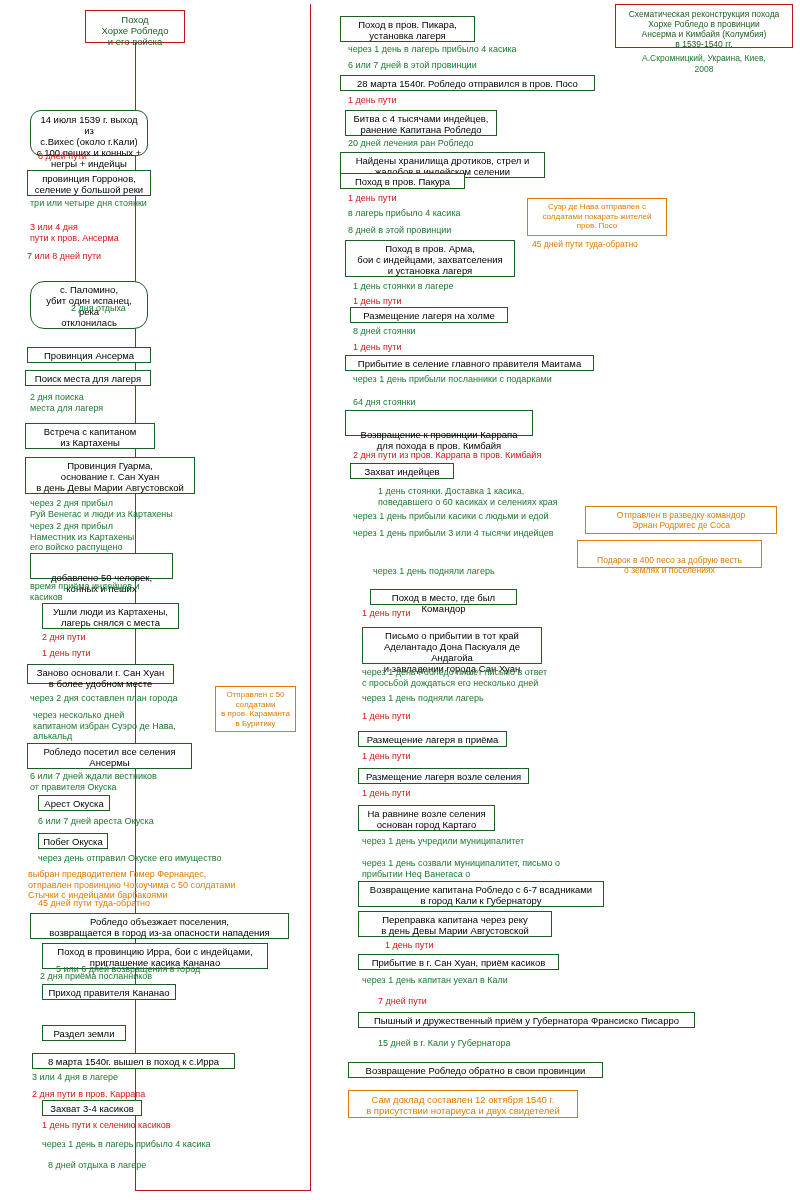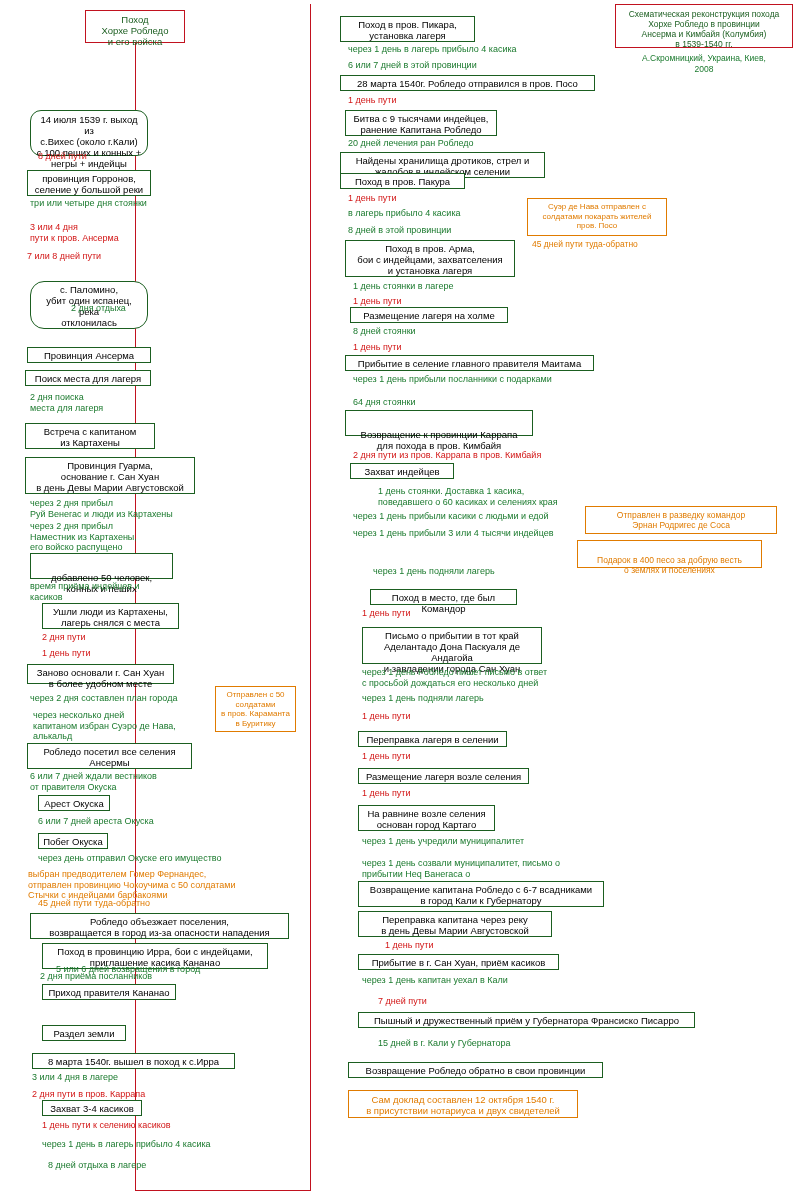--- a/index.html
+++ b/index.html
@@ -140,21 +140,21 @@
 солдатами
 в пров. Караманта
 в Буритику</div>
 
   <div class="box" style="left:340px;top:16px;width:135px;height:26px;padding-top:2px;">Поход в пров. Пикара,
 установка лагеря</div>
   <div class="lbl green" style="left:348px;top:44px;">через 1 день в лагерь прибыло 4 касика</div>
   <div class="lbl green" style="left:348px;top:60px;">6 или 7 дней в этой провинции</div>
   <div class="box" style="left:340px;top:75px;width:255px;height:16px;">28 марта 1540г. Робледо отправился в пров. Посо</div>
   <div class="lbl red" style="left:348px;top:95px;">1 день пути</div>
-  <div class="box" style="left:345px;top:110px;width:152px;height:26px;padding-top:2px;">Битва с 9 тысячами индейцев,
+  <div class="box" style="left:345px;top:110px;width:152px;height:26px;padding-top:2px;">Битва с 4 тысячами индейцев,
 ранение Капитана Робледо</div>
   <div class="lbl green" style="left:348px;top:138px;">20 дней лечения ран Робледо</div>
   <div class="box" style="left:340px;top:152px;width:205px;height:26px;padding-top:2px;">Найдены хранилища дротиков, стрел и
 жалобов в индейском селении</div>
   <div class="box" style="left:340px;top:173px;width:125px;height:16px;">Поход в пров. Пакура</div>
   <div class="lbl red" style="left:348px;top:193px;">1 день пути</div>
   <div class="lbl green" style="left:348px;top:208px;">в лагерь прибыло 4 касика</div>
   <div class="lbl green" style="left:348px;top:225px;">8 дней в этой провинции</div>
   <div class="box" style="left:345px;top:240px;width:170px;height:37px;padding-top:2px;">Поход в пров. Арма,
 бои с индейцами, захватселения
@@ -178,21 +178,21 @@
   <div class="lbl green" style="left:373px;top:566px;">через 1 день подняли лагерь</div>
   <div class="box" style="left:370px;top:589px;width:147px;height:16px;">Поход в место, где был Командор</div>
   <div class="lbl red" style="left:362px;top:608px;">1 день пути</div>
   <div class="box" style="left:362px;top:627px;width:180px;height:37px;padding-top:2px;">Письмо о прибытии в тот край
 Аделантадо Дона Паскуаля де Андагойа
 и завладении города Сан Хуан</div>
   <div class="lbl green" style="left:362px;top:667px;">через 1 день  Робледо пишет письмо в ответ
 с просьбой дождаться его несколько дней</div>
   <div class="lbl green" style="left:362px;top:693px;">через 1 день подняли лагерь</div>
   <div class="lbl red" style="left:362px;top:711px;">1 день пути</div>
-  <div class="box" style="left:358px;top:731px;width:149px;height:16px;">Переправка лагеря в селении</div>
+  <div class="box" style="left:358px;top:731px;width:149px;height:16px;">Размещение лагеря в приёма</div>
   <div class="lbl red" style="left:362px;top:751px;">1 день пути</div>
   <div class="box" style="left:358px;top:768px;width:171px;height:16px;">Размещение лагеря возле селения</div>
   <div class="lbl red" style="left:362px;top:788px;">1 день пути</div>
   <div class="box" style="left:358px;top:805px;width:137px;height:26px;padding-top:2px;">На равнине возле селения
 основан город Картаго</div>
   <div class="lbl green" style="left:362px;top:836px;">через 1 день учредили муниципалитет</div>
   <div class="lbl green" style="left:362px;top:858px;">через 1 день созвали муниципалитет, письмо о
 прибытии Нeq Ванегаса о</div>
   <div class="box" style="left:358px;top:881px;width:246px;height:26px;padding-top:2px;">Возвращение капитана Робледо с 6-7 всадниками
 в город Кали к Губернатору</div>

